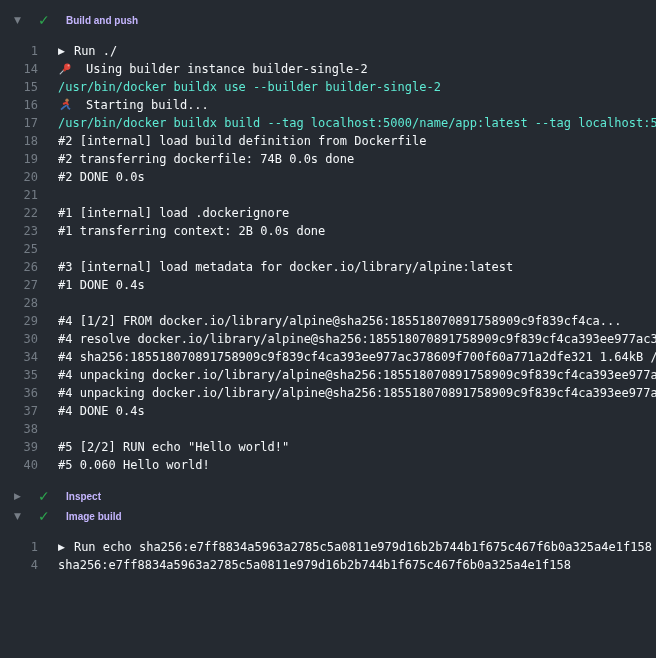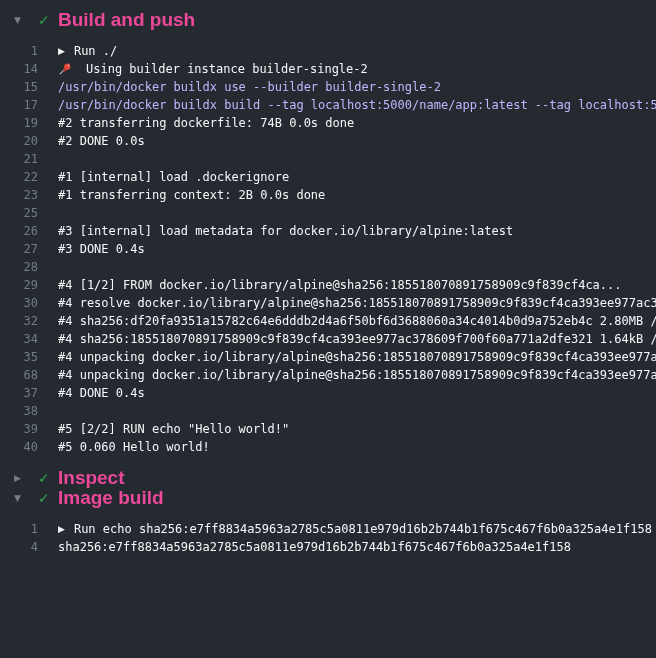--- a/index.html
+++ b/index.html
@@ -26,24 +26,24 @@
   }
   .check {
     width: 14px; flex: none;
     margin-left: 12px;
     color: #2da44e;
     font-weight: bold;
     font-size: 14px; line-height: 20px;
     font-family: "DejaVu Sans", sans-serif;
   }
   .title {
-    margin-left: 6px;
-    color: #ec4899;
+    margin-left: 14px;
+    color: #c4b5fd;
     font-family: "Liberation Sans", "DejaVu Sans", sans-serif;
-    font-size: 19px; font-weight: 700;
+    font-size: 10px; font-weight: 700;
     white-space: nowrap;
   }
   .lines { margin: 12px 0; }
   .line {
     display: flex;
     height: 18px; line-height: 18px;
     font-size: 12px;
     white-space: pre;
   }
   .num {
@@ -52,21 +52,21 @@
     color: #747c85;
     cursor: pointer;
   }
   .text {
     margin-left: 20px;
     color: #f5f8fa;
     overflow: hidden;
     display: flex; align-items: center;
     flex: 1 1 auto;
   }
-  .line.command .text { color: #c4b5fd; }
+  .line.command .text { color: #5eead4; }
   .runarrow {
     color: #f0f3f6;
     font-size: 9px;
     margin-right: 9px;
     font-family: "DejaVu Sans", sans-serif;
     flex: none;
   }
   .gicon {
     width: 16px; height: 14px;
     margin-right: 12px;
@@ -98,26 +98,39 @@
                 <circle cx="10.6" cy="5.4" r="3.6" fill="#e0443a"></circle>
                 <circle cx="12" cy="4" r="1.1" fill="#f19c92"></circle>
               </svg></span>Using builder instance builder-single-2</span>
   </div>
 
   <div class="line command">
     <span class="num">15</span>
     <span class="text">/usr/bin/docker buildx use --builder builder-single-2</span>
   </div>
 
+  <div class="line">
+    <span class="num">16</span>
+    <span class="text"><span class="gicon"><svg width="14" height="14" viewBox="0 0 16 16">
+                <circle cx="10.3" cy="2.6" r="1.9" fill="#b07a4f"></circle>
+                <path d="M5.8 6.8 L10 5.2 L11.6 8.4" stroke="#d43f33" stroke-width="2.4" fill="none"></path>
+                <path d="M10 8.2 L6.4 10.6 L3.4 13.4" stroke="#3d6bb3" stroke-width="1.9" fill="none"></path>
+                <path d="M10.6 8.2 L11.7 11.4 L13.8 12.9" stroke="#3d6bb3" stroke-width="1.9" fill="none"></path>
+              </svg></span>Starting build...</span>
+  </div>
 
   <div class="line command">
     <span class="num">17</span>
     <span class="text">/usr/bin/docker buildx build --tag localhost:5000/name/app:latest --tag localhost:50</span>
   </div>
 
+  <div class="line">
+    <span class="num">18</span>
+    <span class="text">#2 [internal] load build definition from Dockerfile</span>
+  </div>
 
   <div class="line">
     <span class="num">19</span>
     <span class="text">#2 transferring dockerfile: 74B 0.0s done</span>
   </div>
 
   <div class="line">
     <span class="num">20</span>
     <span class="text">#2 DONE 0.0s</span>
   </div>
@@ -143,57 +156,53 @@
     <span class="text"></span>
   </div>
 
   <div class="line">
     <span class="num">26</span>
     <span class="text">#3 [internal] load metadata for docker.io/library/alpine:latest</span>
   </div>
 
   <div class="line">
     <span class="num">27</span>
-    <span class="text">#3 DONE 0.4s</span>
+    <span class="text">#1 DONE 0.4s</span>
   </div>
 
   <div class="line blank">
     <span class="num">28</span>
     <span class="text"></span>
   </div>
 
   <div class="line">
     <span class="num">29</span>
     <span class="text">#4 [1/2] FROM docker.io/library/alpine@sha256:185518070891758909c9f839cf4ca...</span>
   </div>
 
   <div class="line">
     <span class="num">30</span>
     <span class="text">#4 resolve docker.io/library/alpine@sha256:185518070891758909c9f839cf4ca393ee977ac3</span>
   </div>
 
 
-  <div class="line">
-    <span class="num">32</span>
-    <span class="text">#4 sha256:df20fa9351a15782c64e6dddb2d4a6f50bf6d3688060a34c4014b0d9a752eb4c 2.80MB /</span>
-  </div>
 
 
   <div class="line">
     <span class="num">34</span>
     <span class="text">#4 sha256:185518070891758909c9f839cf4ca393ee977ac378609f700f60a771a2dfe321 1.64kB /</span>
   </div>
 
   <div class="line">
     <span class="num">35</span>
     <span class="text">#4 unpacking docker.io/library/alpine@sha256:185518070891758909c9f839cf4ca393ee977a</span>
   </div>
 
   <div class="line">
-    <span class="num">68</span>
+    <span class="num">36</span>
     <span class="text">#4 unpacking docker.io/library/alpine@sha256:185518070891758909c9f839cf4ca393ee977a</span>
   </div>
 
   <div class="line">
     <span class="num">37</span>
     <span class="text">#4 DONE 0.4s</span>
   </div>
 
   <div class="line blank">
     <span class="num">38</span>

